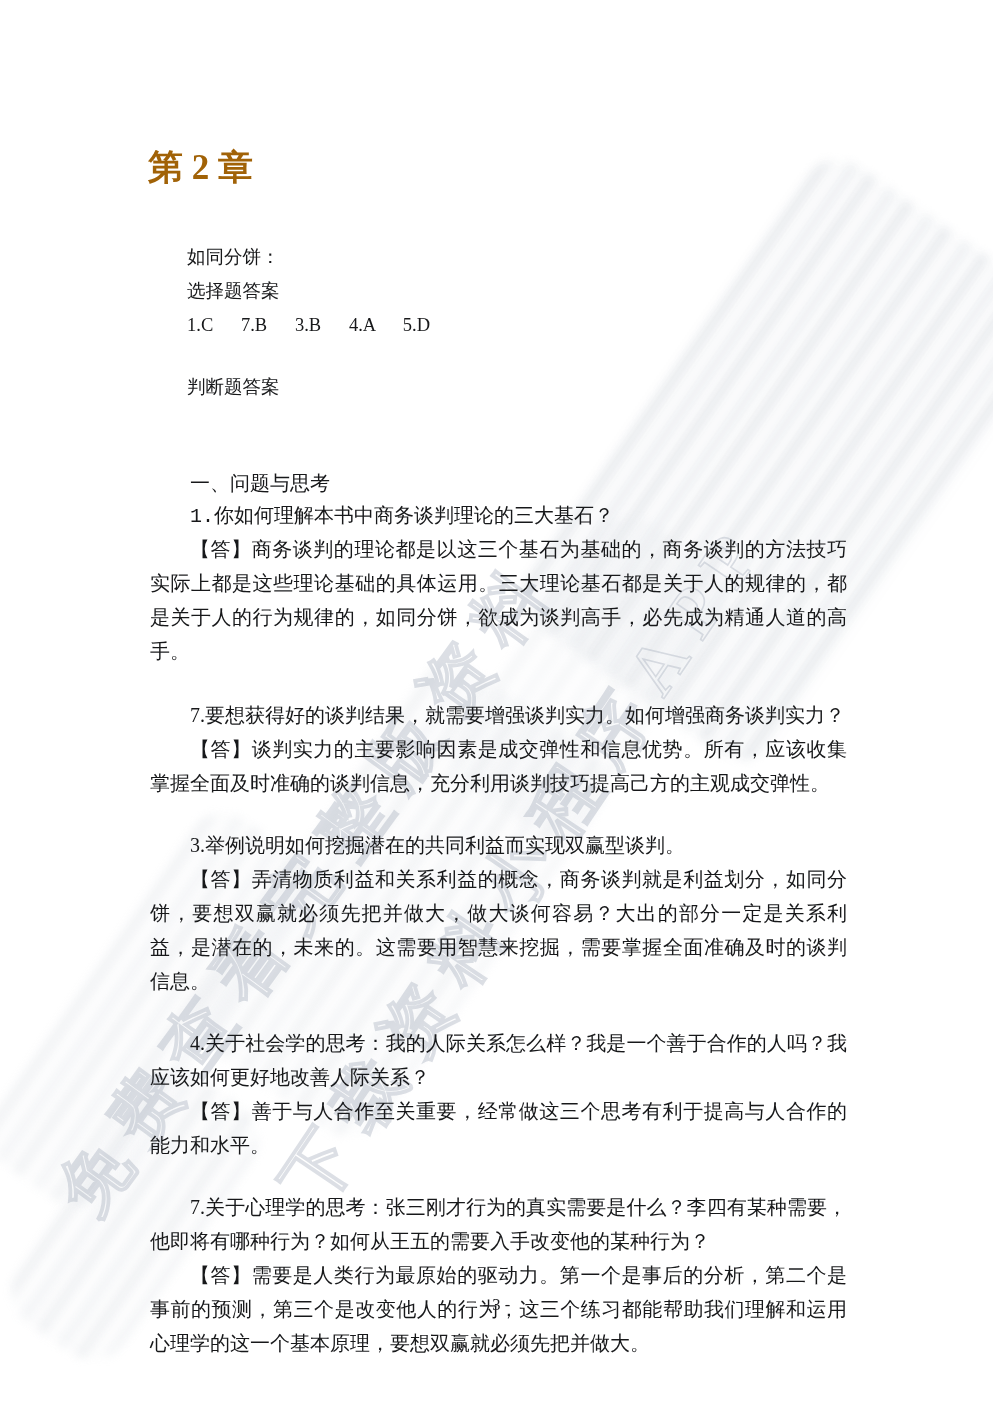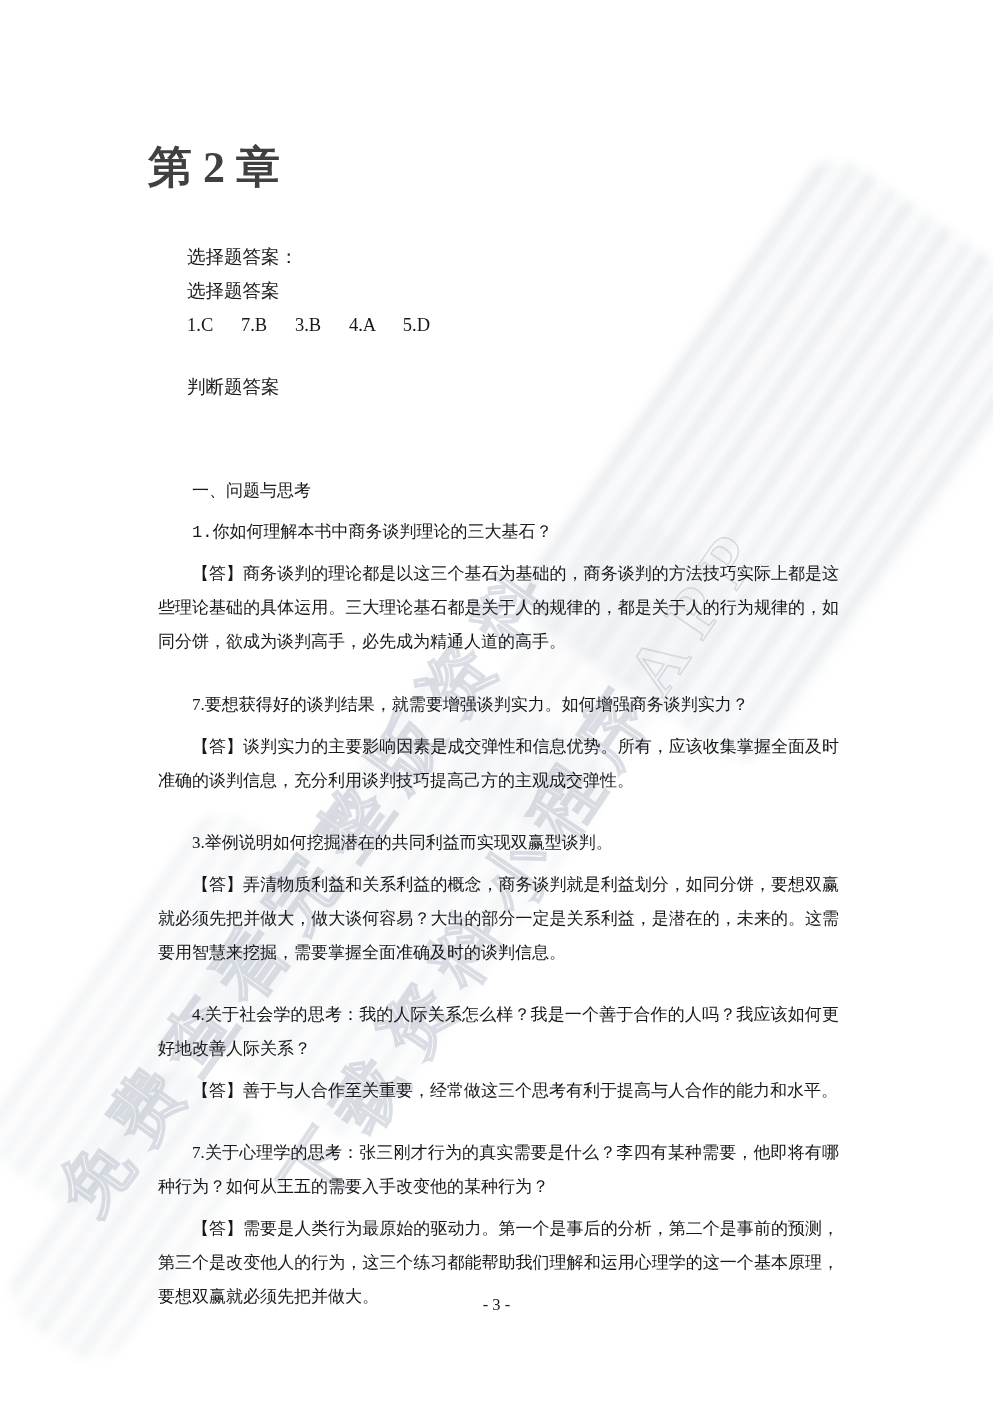--- a/index.html
+++ b/index.html
@@ -36,29 +36,29 @@
     transform-origin:0 50%; opacity:.8;
   }
   .wm-text.wm1 { left:75px;  top:1160px; transform:rotate(-54deg); }
   .wm-text.wm2 { left:300px; top:1150px; transform:rotate(-56deg); }
 
   
   .content { position:absolute; inset:0; z-index:1; }
 
   .chapter-title {
     position:absolute; left:148px; top:142px; margin:0;
-    font-size:44px; line-height:52px; font-weight:700; color:#404040;
+    font-size:35px; line-height:52px; font-weight:700; color:#a16207;
   }
 
   .quiz { position:absolute; left:150px; top:240px; width:697px; }
   .quiz p { margin:0; font-size:18.5px; line-height:34px; text-indent:2em; }
   .gap28 { height:28px; }
 
   .qa-section { position:absolute; left:150px; top:466px; width:697px; }
-  .qa-section p { margin:8px; font-size:17px; line-height:34px; text-indent:2em; }
+  .qa-section p { margin:0; font-size:20px; line-height:34px; text-indent:2em; }
   .qa p { text-align:justify; }
   .qa { margin-top:28px; }
   .section-heading + .qa { margin-top:0;font-family:Liberation Mono, monospace; }
 
   .page-footer {
     position:absolute; left:0; right:0; top:1292px; text-align:center;
     font-size:16.5px; line-height:26px; color:#1c1d20;
   }
 </style>
 </head>
@@ -74,21 +74,21 @@
     <div class="streak s5"></div>
     <div class="wm-text wm1">免费查看完整版资料</div>
     <div class="wm-text wm2">下载资料小程序APP</div>
   </div>
 
   <div class="content">
 
     <h1 class="chapter-title">第 2 章</h1>
 
     <section class="quiz">
-      <p>选择题答案：</p>
+      <p>如同分饼：</p>
       <p>选择题答案</p>
       <p>1.C　 7.B　 3.B　 4.A　 5.D</p>
       <div class="gap28"></div>
       <p>判断题答案</p>
     </section>
 
     <section class="qa-section">
       <p class="section-heading">一、问题与思考</p>
 
       <div class="qa">

